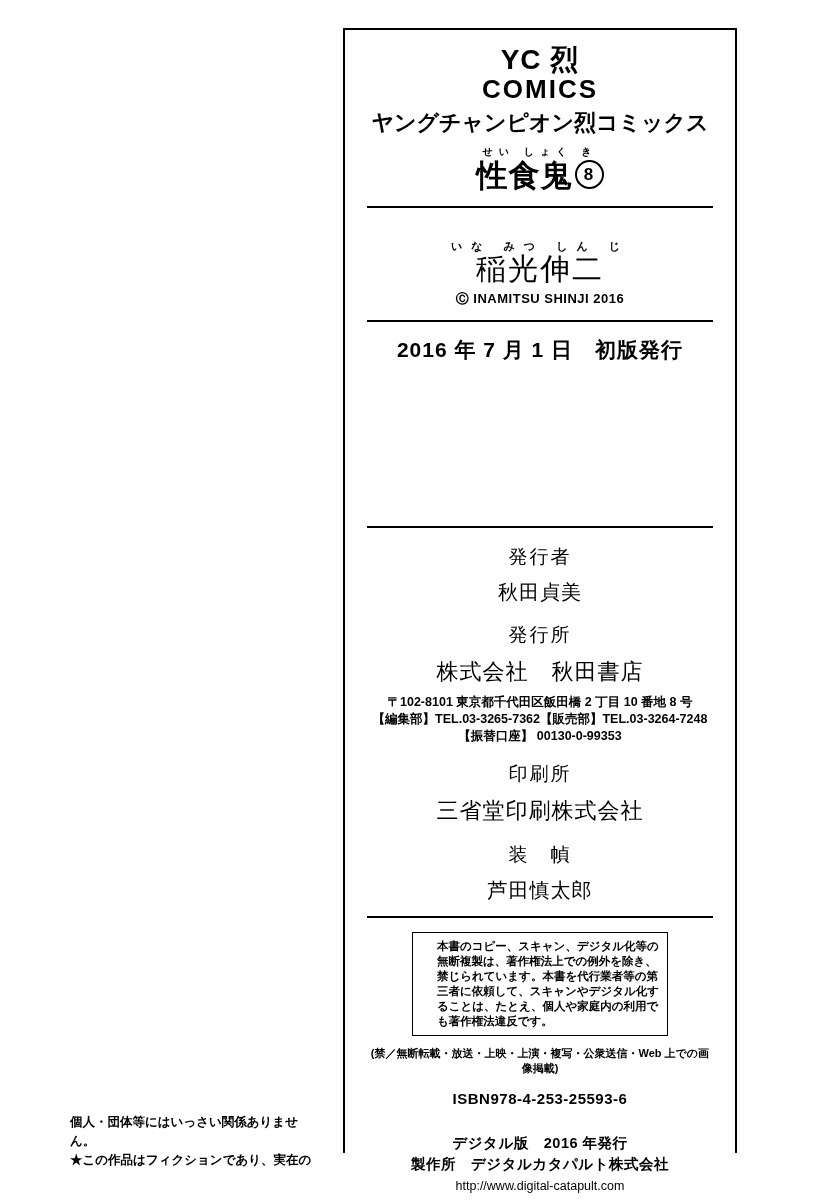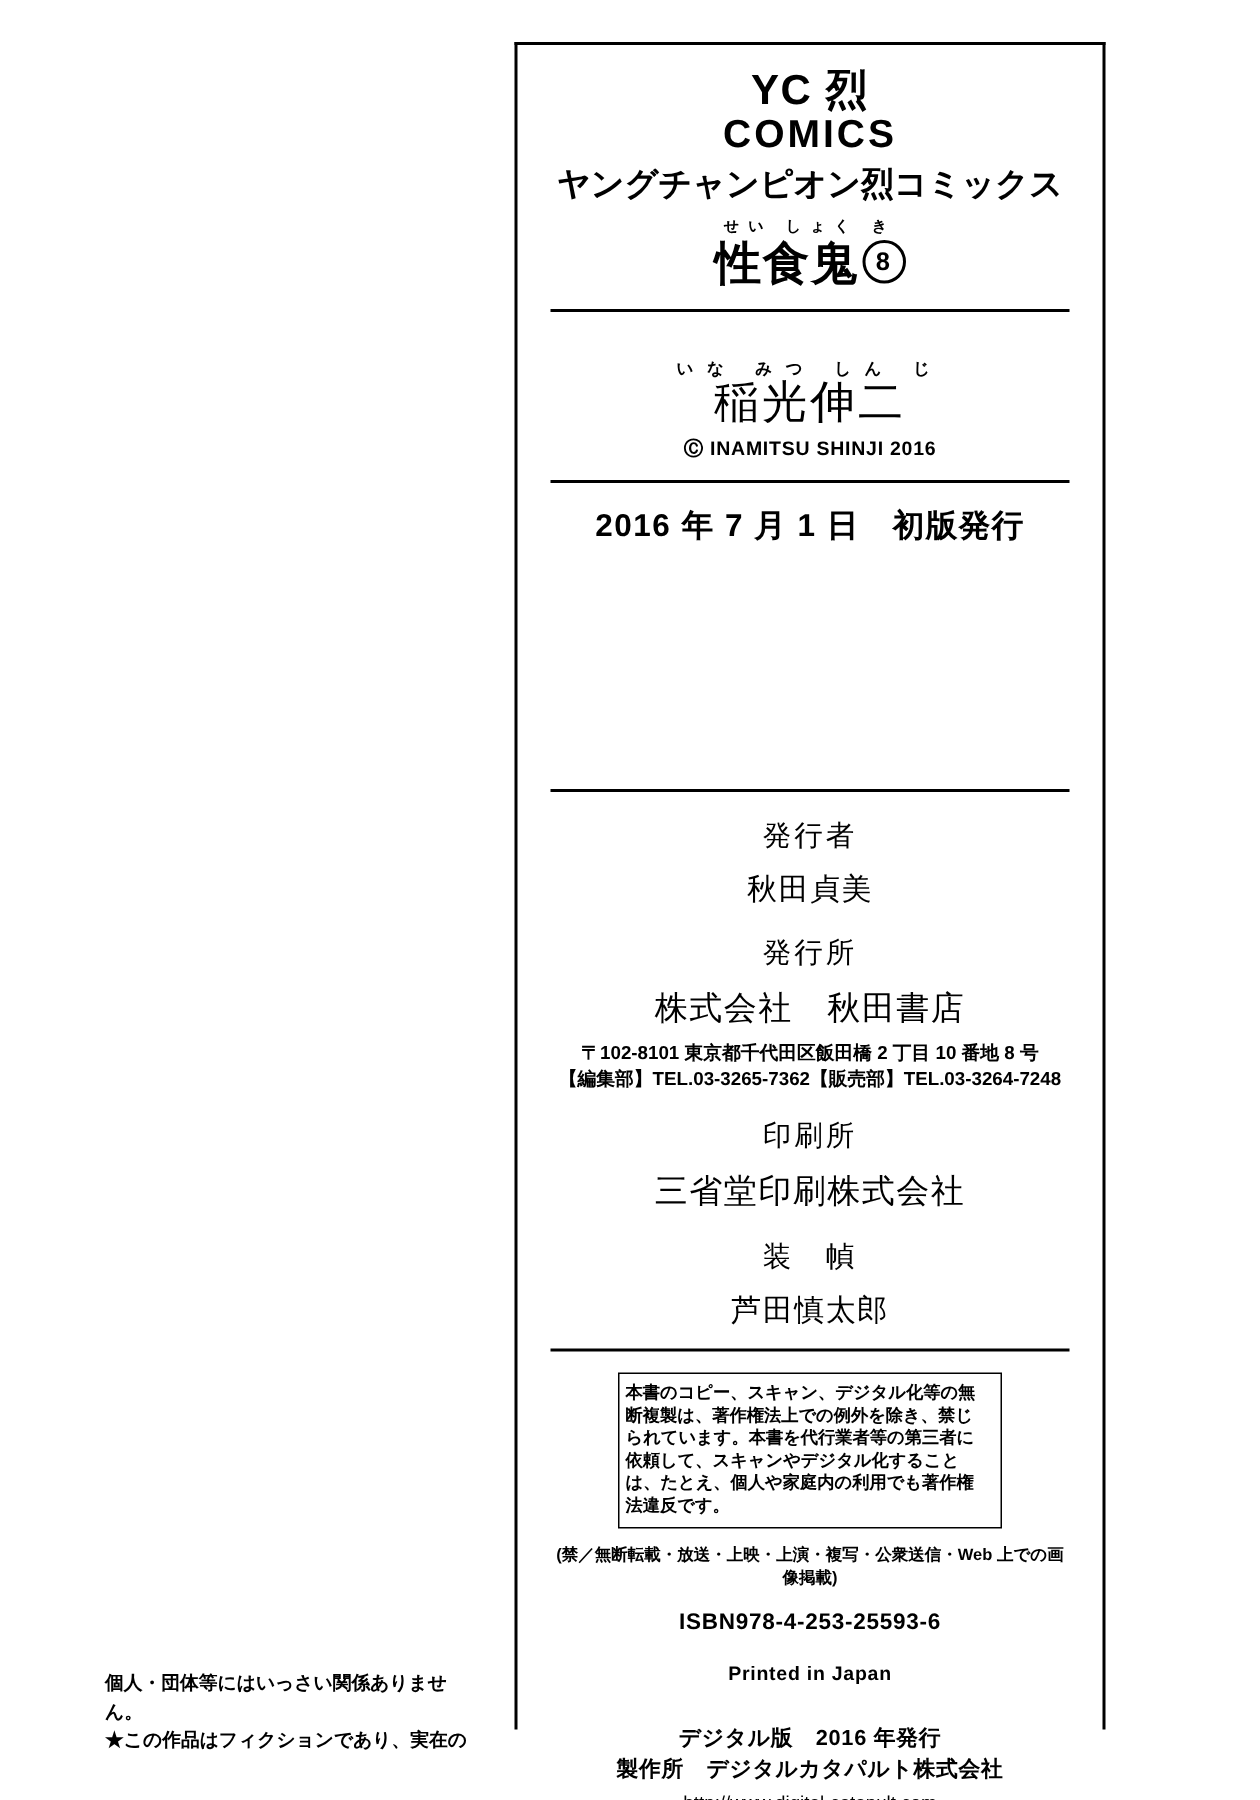--- a/index.html
+++ b/index.html
@@ -147,21 +147,21 @@
     font-weight: bold;
     line-height: 17px;
     letter-spacing: 0px;
   }
 
   .notice-box {
     margin: 14px auto 0 auto;
     width: 256px;
     border: 1.5px solid #000;
     box-sizing: border-box;
-    padding: 6px 8px 6px 4px;
+    padding: 6px 8px 6px 24px;
     text-align: left;
     font-size: 11.5px;
     line-height: 15px;
     font-weight: bold;
   }
 
   .ban-line {
     margin-top: 10px;
     font-size: 11px;
     font-weight: bold;
@@ -242,37 +242,37 @@
 
     <div class="block-label">発行者</div>
     <div class="block-value">秋田貞美</div>
 
     <div class="block-label">発行所</div>
     <div class="block-value big">株式会社　秋田書店</div>
 
     <div class="address-lines">
       <div>〒102-8101 東京都千代田区飯田橋 2 丁目 10 番地 8 号</div>
       <div>【編集部】TEL.03-3265-7362【販売部】TEL.03-3264-7248</div>
+      <div>【振替口座】 00130-0-99353</div>
     </div>
 
     <div class="block-label">印刷所</div>
     <div class="block-value big">三省堂印刷株式会社</div>
 
     <div class="block-label">装　幀</div>
     <div class="block-value">芦田慎太郎</div>
 
     <div class="rule"></div>
 
     <div class="notice-box">本書のコピー、スキャン、デジタル化等の無断複製は、著作権法上での例外を除き、禁じられています。本書を代行業者等の第三者に依頼して、スキャンやデジタル化することは、たとえ、個人や家庭内の利用でも著作権法違反です。</div>
 
     <div class="ban-line">(禁／無断転載・放送・上映・上演・複写・公衆送信・Web 上での画像掲載)</div>
 
     <div class="isbn">ISBN978-4-253-25593-6</div>
 
-    <div class="printed">Printed in Japan</div>
 
     <div class="digital-block">
       <div>デジタル版　2016 年発行</div>
       <div>製作所　デジタルカタパルト株式会社</div>
       <div class="digital-url">http://www.digital-catapult.com</div>
     </div>
 
   </div>
 </div>
 

